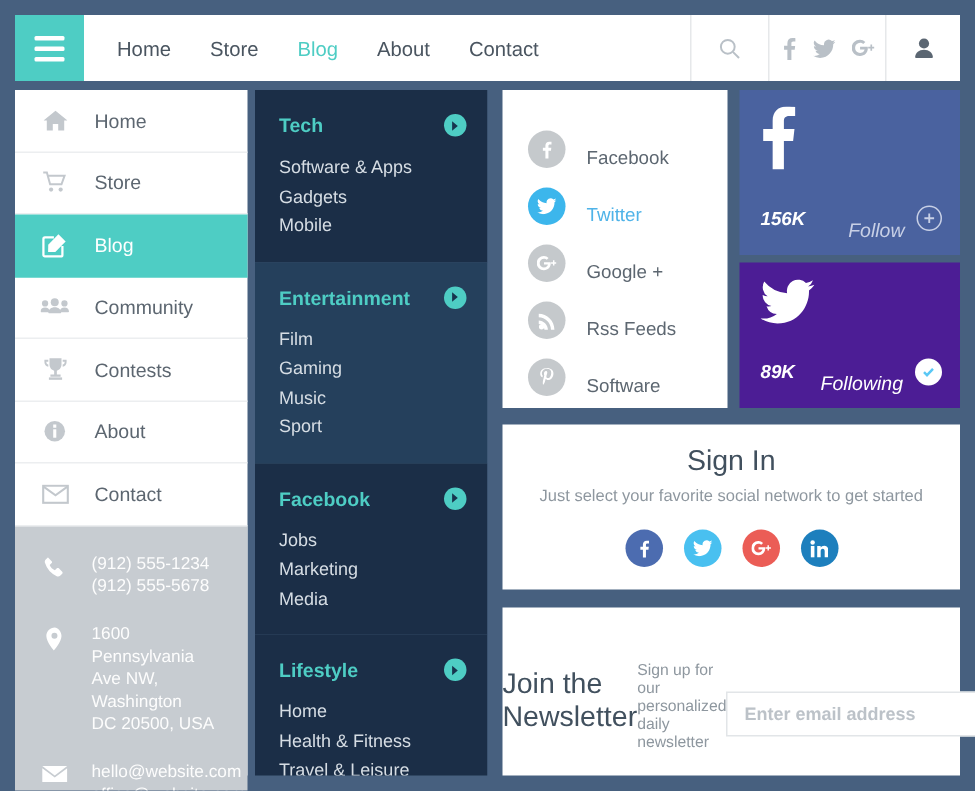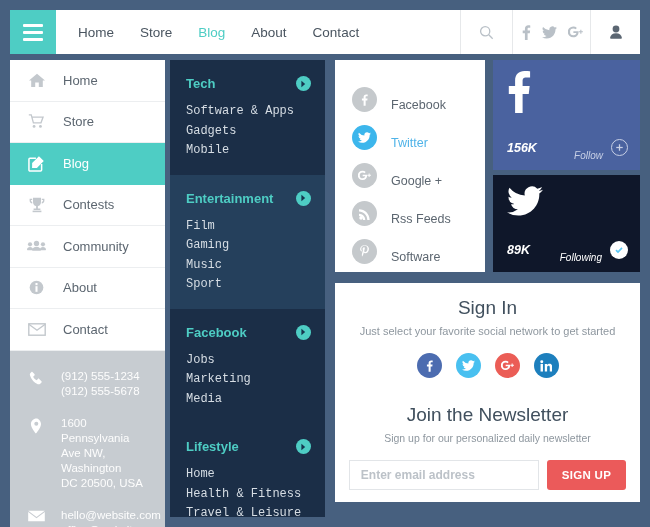--- a/index.html
+++ b/index.html
@@ -78,21 +78,21 @@
     padding: 0 14px 0 16px; margin-bottom: 11px; cursor: pointer;
   }
   .cathead .t { font-size: 13px; color: #4ecdc4; font-weight: bold; }
   .arrowbtn {
     width: 15px; height: 15px; border-radius: 50%; background: #4ecdc4;
     display: flex; align-items: center; justify-content: center; flex: none;
   }
   .arrowbtn svg { display: block; }
   .catlink {
     display: block; font-size: 12px; color: #d6dde4;
-    padding: 0 16px; line-height: 19.5px; text-decoration: none; cursor: pointer; font-family: Liberation Mono, monospace;
+    padding: 0 16px; line-height: 19.5px; text-decoration: none; cursor: pointer;
   }
 
   
   .sociallist {
     position: absolute; left: 335px; top: 60px;
     width: 150px; height: 212px; background: #fff;
     padding: 14px 0 0 0;
   }
   .srow { display: flex; align-items: flex-end; gap: 14px; padding: 0 0 0 17px; height: 38px; cursor: pointer; }
   .scircle {
@@ -103,30 +103,30 @@
   .srow.active .scircle { background: #3cb6ec; }
   .srow.active .sname { color: #4fb3e8; }
 
   
   .fbcard {
     position: absolute; left: 493px; top: 60px;
     width: 147px; height: 110px; background: #4a629f;
   }
   .twcard {
     position: absolute; left: 493px; top: 175px;
-    width: 147px; height: 97px; background: #0f172a;
+    width: 147px; height: 97px; background: #4c1d95;
   }
   .card-logo { position: absolute; left: 14px; top: 11px; color: #fff; }
   .card-foot {
     position: absolute; left: 0; bottom: 9px; width: 100%;
     display: flex; align-items: center; padding: 0 12px 0 14px; font-style: italic;
   }
   .card-count { font-size: 12.5px; color: #fff; font-weight: bold; }
   .card-act { margin-left: auto; display: flex; align-items: center; gap: 8px; cursor: pointer; }
-  .card-act .al { font-size: 10px; margin-top: 16px; }
+  .card-act .al { font-size: 13px; margin-top: 16px; }
   .fbcard .card-act .al { color: #c8d0e6; }
   .twcard .card-act .al { color: #ffffff; }
   .ringbtn {
     width: 17px; height: 17px; border-radius: 50%;
     border: 1.5px solid #c8d0e6; color: #c8d0e6;
     display: flex; align-items: center; justify-content: center; flex: none;
   }
   .solidbtn {
     width: 18px; height: 18px; border-radius: 50%; background: #fff; color: #5ac8f5;
     display: flex; align-items: center; justify-content: center; flex: none;
@@ -142,23 +142,23 @@
   .signin h2 { font-size: 19px; font-weight: normal; color: #41505e; }
   .signin p { font-size: 11px; color: #8e979f; margin-top: 6px; }
   .sn-icons { display: flex; gap: 14px; margin-top: 16px; }
   .sn-ic {
     width: 25px; height: 25px; border-radius: 50%; color: #fff;
     display: flex; align-items: center; justify-content: center; cursor: pointer;
   }
 
   
   .newsletter {
-    position: absolute; left: 335px; top: 390px;
+    position: absolute; left: 335px; top: 405px;
     width: 305px; height: 112px; background: #fff;
-    display: flex; flex-direction: column; align-items: center;
+    display: flex; flex-direction: row; align-items: center;
     padding-top: 14px;
   }
   .newsletter h2 { font-size: 19px; font-weight: normal; color: #41505e; }
   .newsletter p { font-size: 10.5px; color: #8e979f; margin-top: 6px; }
   .nl-form { display: flex; gap: 8px; margin-top: 16px; }
   .nl-input {
     width: 190px; height: 30px; border: 1px solid #e2e5e8; background: #fff;
     padding: 12px 11px; font-size: 12px; color: #a21caf;
     font-family: "Liberation Sans", sans-serif; outline: none; font-weight: bold;
   }
@@ -255,41 +255,41 @@
         <svg width="17" height="17" viewBox="0 0 18 18" fill="none" stroke="currentColor" stroke-width="1.6">
           <path d="M14.4 9.6v6.2c0 .6-.5 1.1-1.1 1.1H2.1c-.6 0-1.1-.5-1.1-1.1V4.6c0-.6.5-1.1 1.1-1.1h6.3"></path>
           <path d="M11.6 1.3 16.7 6.4 9.4 13.7l-5.1.1.1-5.2z" fill="currentColor" stroke="none"></path>
         </svg>
       </span>
       <span class="lbl">Blog</span>
     </div>
 
     <div class="side-item">
       <span class="ic">
-        <svg width="16" height="16" viewBox="0 0 16 16" fill="currentColor">
-          <path d="M12 .8H4v4.1c0 2.2 1.3 3.9 3.1 4.2v2.5H4.6v1.5h6.8v-1.5H8.9V9.1C10.7 8.8 12 7.1 12 4.9z"></path>
-          <path d="M3.2 1.8H.6v1.6c0 1.7 1.1 2.9 2.6 3.1V5C2.4 4.8 1.9 4.2 1.9 3.3v-.2h1.3zM12.8 1.8h2.6v1.6c0 1.7-1.1 2.9-2.6 3.1V5c.8-.2 1.3-.8 1.3-1.7v-.2h-1.3z"></path>
-          <rect x="3.6" y="13.6" width="8.8" height="1.6"></rect>
-        </svg>
-      </span>
-      <span class="lbl">Contests</span>
-    </div>
-
-    <div class="side-item">
-      <span class="ic">
         <svg width="19" height="13" viewBox="0 0 20 13" fill="currentColor">
           <circle cx="10" cy="3.3" r="2.8"></circle>
           <path d="M10 6.8c-2.6 0-4.3 1.6-4.5 3.6-.04.4.25.7.65.7h7.7c.4 0 .69-.3.65-.7-.2-2-1.9-3.6-4.5-3.6z"></path>
           <circle cx="3.2" cy="4.2" r="2.2"></circle>
           <path d="M3.2 7.1C1.3 7.1.1 8.3 0 9.8c-.03.33.2.6.53.6H5.9c.33 0 .56-.27.53-.6C6.3 8.3 5.1 7.1 3.2 7.1z"></path>
           <circle cx="16.8" cy="4.2" r="2.2"></circle>
           <path d="M16.8 7.1c1.9 0 3.1 1.2 3.2 2.7.03.33-.2.6-.53.6H14.1c-.33 0-.56-.27-.53-.6.1-1.5 1.3-2.7 3.23-2.7z"></path>
         </svg>
       </span>
       <span class="lbl">Community</span>
+    </div>
+
+    <div class="side-item">
+      <span class="ic">
+        <svg width="16" height="16" viewBox="0 0 16 16" fill="currentColor">
+          <path d="M12 .8H4v4.1c0 2.2 1.3 3.9 3.1 4.2v2.5H4.6v1.5h6.8v-1.5H8.9V9.1C10.7 8.8 12 7.1 12 4.9z"></path>
+          <path d="M3.2 1.8H.6v1.6c0 1.7 1.1 2.9 2.6 3.1V5C2.4 4.8 1.9 4.2 1.9 3.3v-.2h1.3zM12.8 1.8h2.6v1.6c0 1.7-1.1 2.9-2.6 3.1V5c.8-.2 1.3-.8 1.3-1.7v-.2h-1.3z"></path>
+          <rect x="3.6" y="13.6" width="8.8" height="1.6"></rect>
+        </svg>
+      </span>
+      <span class="lbl">Contests</span>
     </div>
 
     <div class="side-item">
       <span class="ic">
         <svg width="15" height="15" viewBox="0 0 16 16" fill="currentColor">
           <circle cx="8" cy="8" r="7.3"></circle>
           <rect x="6.9" y="6.6" width="2.2" height="6" fill="#fff"></rect>
           <rect x="6.9" y="3.2" width="2.2" height="2.3" fill="#fff"></rect>
         </svg>
       </span>

